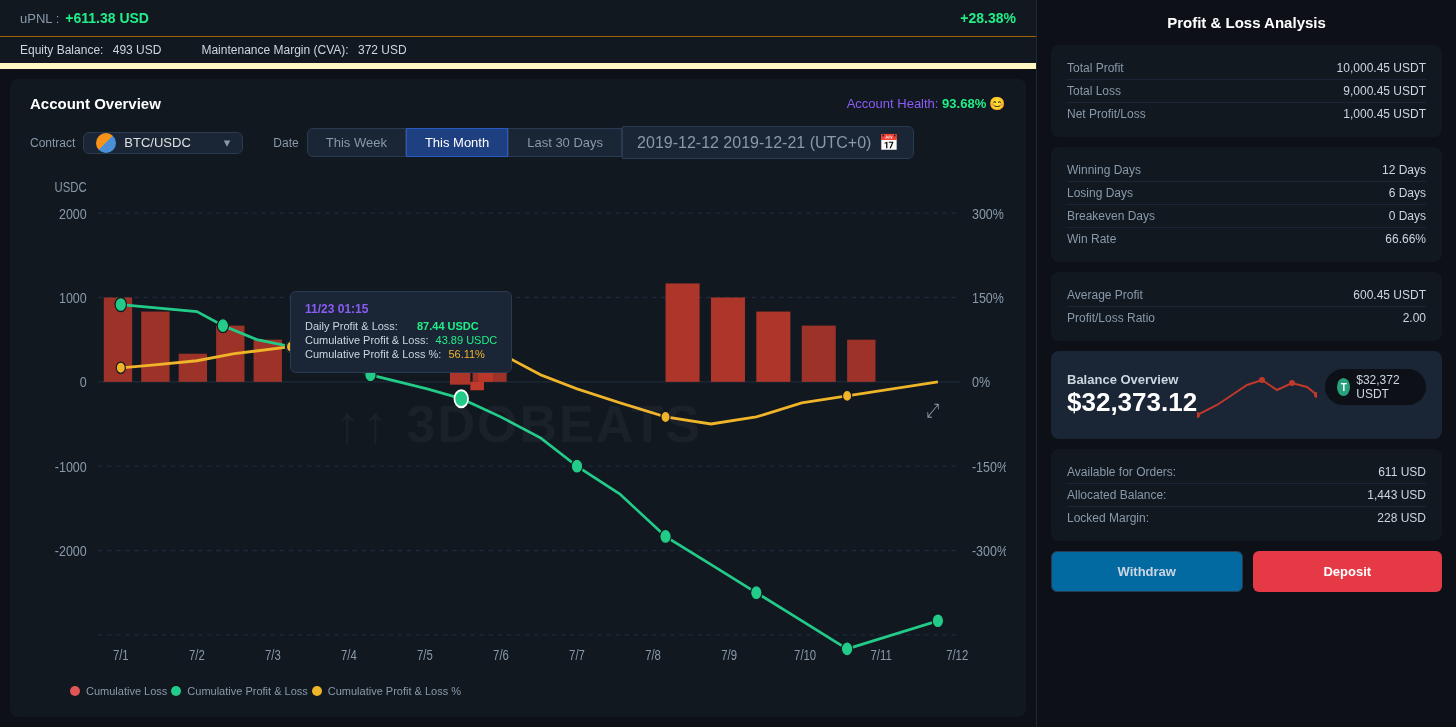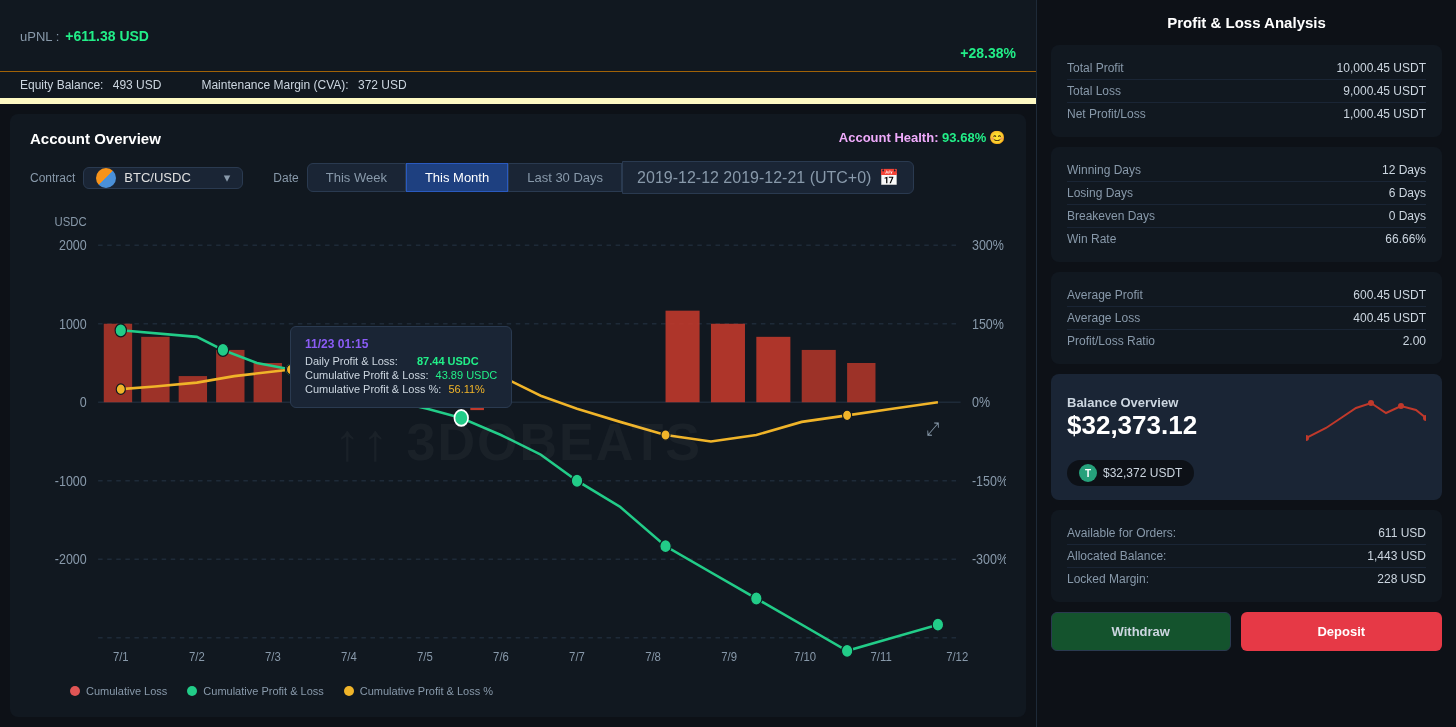--- a/index.html
+++ b/index.html
@@ -24,42 +24,42 @@
       background: #111820;
       padding: 10px 20px;
       display: flex;
       align-items: center;
       justify-content: space-between;
       border-bottom: 1px solid #a16207;
     }
     .top-bar-left { display: flex; align-items: center; gap: 24px; }
     .upnl-label { color: #8899aa; font-size: 13px; }
     .upnl-value { color: #22ee88; font-weight: bold; font-size: 14px; }
-    .upnl-percent { color: #22ee88; font-weight: bold; font-size: 14px; margin-top: 35px; }
+    .upnl-percent { color: #22ee88; font-weight: bold; font-size: 14px; }
     .balance-row { color: #8899aa; font-size: 12px; }
     .balance-row span { color: #ccd6e0; }
     .account-overview {
       flex: 1;
       padding: 16px 20px;
       display: flex;
       flex-direction: column;
       background: #111820;
       margin: 10px;
       border-radius: 8px;
       overflow: hidden;
     }
     .overview-header {
       display: flex;
-      align-items: flex-start;
+      align-items: center;
       justify-content: space-between;
       margin-bottom: 14px;
     }
     .overview-title { color: #fff; font-size: 15px; font-weight: 600; }
     .account-health { color: #8899aa; font-size: 13px; }
-    .account-health span { color: #f0abfc; font-weight: bold; }
+    .account-health span { color: #8b5cf6; font-weight: normal; }
     .controls-row {
       display: flex;
       align-items: center;
       gap: 0;
       margin-bottom: 12px;
       flex-wrap: wrap;
     }
     .controls-row .label { color: #8899aa; font-size: 12px; margin-right: 8px; }
     .contract-select {
       background: #1a2535;
@@ -109,21 +109,21 @@
     }
     .chart-area {
       flex: 1;
       position: relative;
       overflow: hidden;
     }
     svg.chart { width: 100%; height: 100%; }
     .chart-legend {
       display: flex;
       align-items: center;
-      gap: 20px;
+      gap: 4px;
       padding: 8px 0 4px 40px;
       font-size: 11px;
       color: #8899aa;
     }
     .legend-item { display: flex; align-items: center; gap: 6px; }
     .legend-dot {
       width: 10px; height: 10px; border-radius: 50%; display: inline-block;
     }
     .tooltip-box {
       position: absolute;
@@ -180,21 +180,21 @@
     }
     .pnl-row:last-child { border-bottom: none; }
     .pnl-row-label { color: #8899aa; }
     .pnl-row-value { color: #ccd6e0; font-size: 12px; }
     .pnl-section { background: #111820; border-radius: 8px; padding: 12px 16px; }
     .balance-overview-section {
       background: #1a2535;
       border-radius: 8px;
       padding: 14px 16px;
       display: flex;
-      flex-direction: column;
+      flex-direction: row;
       gap: 8px;
     }
     .balance-overview-header {
       display: flex;
       align-items: center;
       justify-content: space-between;
     }
     .balance-overview-label { color: #ccd6e0; font-size: 13px; font-weight: 600; }
     .balance-big-value { color: #fff; font-size: 26px; font-weight: bold; }
     .usdt-badge {
@@ -205,21 +205,21 @@
     .usdt-icon {
       width: 18px; height: 18px; background: #26a17b; border-radius: 50%;
       display: flex; align-items: center; justify-content: center;
       color: #fff; font-size: 10px; font-weight: bold;
     }
     .balance-details { background: #111820; border-radius: 8px; padding: 12px 16px; }
     .action-buttons {
       display: flex; gap: 10px;
     }
     .btn-withdraw {
-      flex: 1; background: #14532d;
+      flex: 1; padding: 12px; background: #0369a1;
       border: 1px solid #2a3a50; border-radius: 6px;
       color: #ccd6e0; cursor: pointer; font-size: 13px; font-weight: 600;
     }
     .btn-deposit {
       flex: 1; padding: 12px; background: #e63946;
       border: none; border-radius: 6px;
       color: #fff; cursor: pointer; font-size: 13px; font-weight: 600;
     }
     .upnl-section { display: flex; align-items: baseline; gap: 6px; }
 
@@ -475,24 +475,20 @@
       <span class="pnl-row-value">66.66%</span>
     </div>
   </div>
 
   <div class="pnl-section">
     <div class="pnl-row">
       <span class="pnl-row-label">Average Profit</span>
       <span class="pnl-row-value">600.45 USDT</span>
     </div>
     <div class="pnl-row">
-      <span class="pnl-row-label">Average Loss</span>
-      <span class="pnl-row-value">400.45 USDT</span>
-    </div>
-    <div class="pnl-row">
       <span class="pnl-row-label">Profit/Loss Ratio</span>
       <span class="pnl-row-value">2.00</span>
     </div>
   </div>
 
   <div class="balance-overview-section">
     <div class="balance-overview-header">
       <div>
         <div class="balance-overview-label">Balance Overview</div>
         <div class="balance-big-value">$32,373.12</div>

